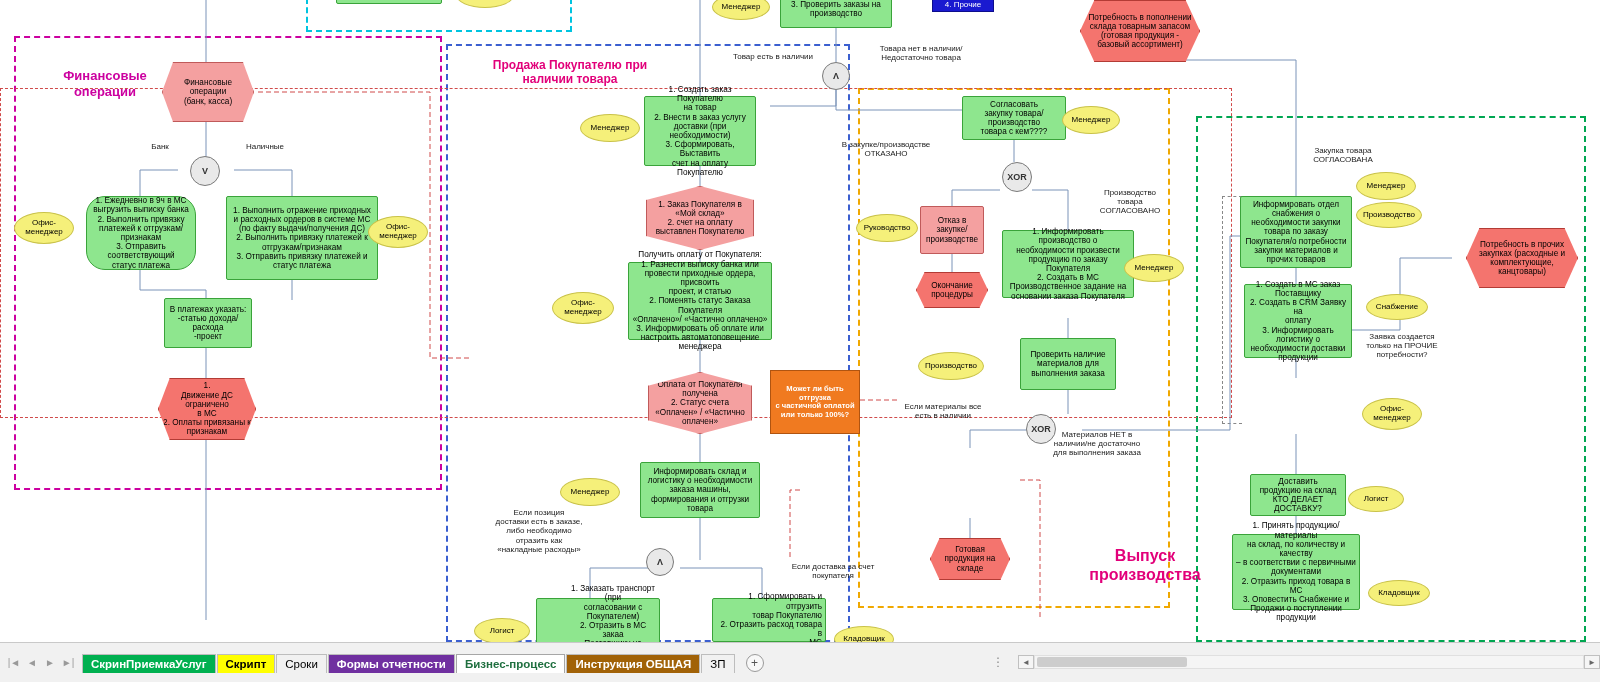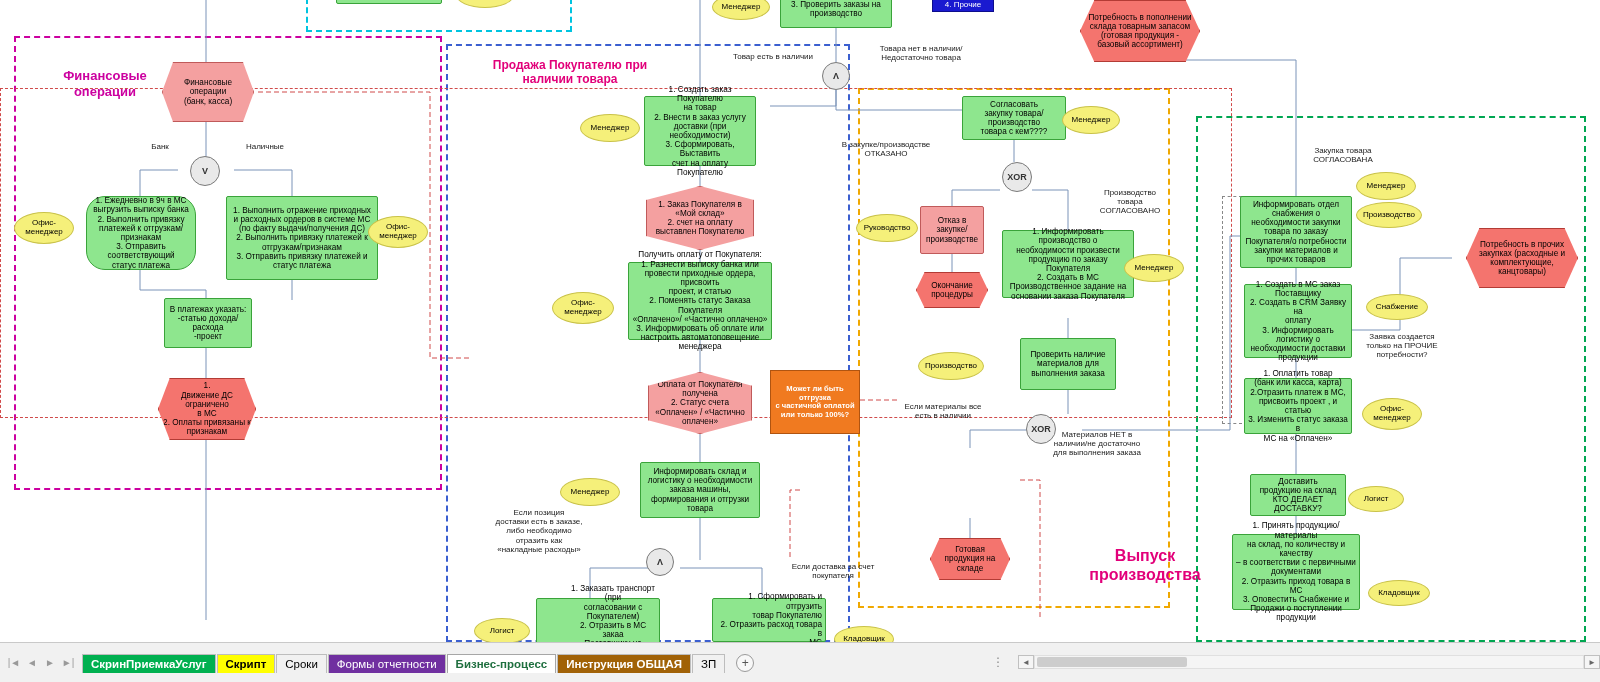--- a/index.html
+++ b/index.html
@@ -70,21 +70,21 @@
   .navbtns { display:flex; align-items:center; gap:2px; padding:0 6px; color:#9a9a9a; }
   .navbtns span { width:16px; text-align:center; font-size:10px; }
   .tab {
     height:19px; display:flex; align-items:center; padding:0 8px;
     margin-right:1px; font-size:11.5px; border:1px solid #bdbdbd; border-bottom:none;
     position:relative; top:1px;
   }
   .tab.green { background:#00b050; color:#fff; font-weight:bold; }
   .tab.yellow { background:#ffff00; color:#000; font-weight:bold; }
   .tab.plain { background:#f1f1f1; color:#000; }
-  .tab.purple { background:#7030a0; color:#fff; font-weight:normal; }
+  .tab.purple { background:#7030a0; color:#fff; font-weight:bold; }
   .tab.active { background:#ffffff; color:#1f6f3f; font-weight:bold; border-color:#a6a6a6; }
   .tab.red { background:#a16207; color:#fff; font-weight:bold; }
   .plusbtn {
     width:18px; height:18px; border-radius:50%; border:1px solid #9a9a9a;
     display:flex; align-items:center; justify-content:center; font-size:12px;
     color:#555; margin-left:10px; background:#f8f8f8;
   }
   #hscroll {
     position:absolute; right:0; bottom:0; height:40px; width:620px;
     display:flex; align-items:center;
@@ -330,26 +330,20 @@
 Поставщику
 2. Создать в CRM Заявку на
 оплату
 3. Информировать логистику о
 необходимости доставки
 продукции</div>
   <div class="node ellipse" style="left:1366px; top:294px; width:62px; height:26px;">Снабжение</div>
   <div class="label" style="left:1354px; top:332px; width:96px;">Заявка создается
 только на ПРОЧИЕ
 потребности?</div>
-  <div class="node rect" style="left:1244px; top:378px; width:108px; height:56px;">1. Оплатить товар
-(банк или касса, карта)
-2.Отразить платеж в МС,
-присвоить проект , и статью
-3. Изменить статус заказа в
-МС на «Оплачен»</div>
   <div class="node ellipse" style="left:1362px; top:398px; width:60px; height:32px;">Офис-
 менеджер</div>
   <div class="node rect" style="left:1250px; top:474px; width:96px; height:42px;">Доставить
 продукцию на склад
 КТО ДЕЛАЕТ
 ДОСТАВКУ?</div>
   <div class="node ellipse" style="left:1348px; top:486px; width:56px; height:26px;">Логист</div>
   <div class="node rect" style="left:1232px; top:534px; width:128px; height:76px;">1. Принять продукцию/материалы
 на склад, по количеству и качеству
 – в соответствии с первичными

